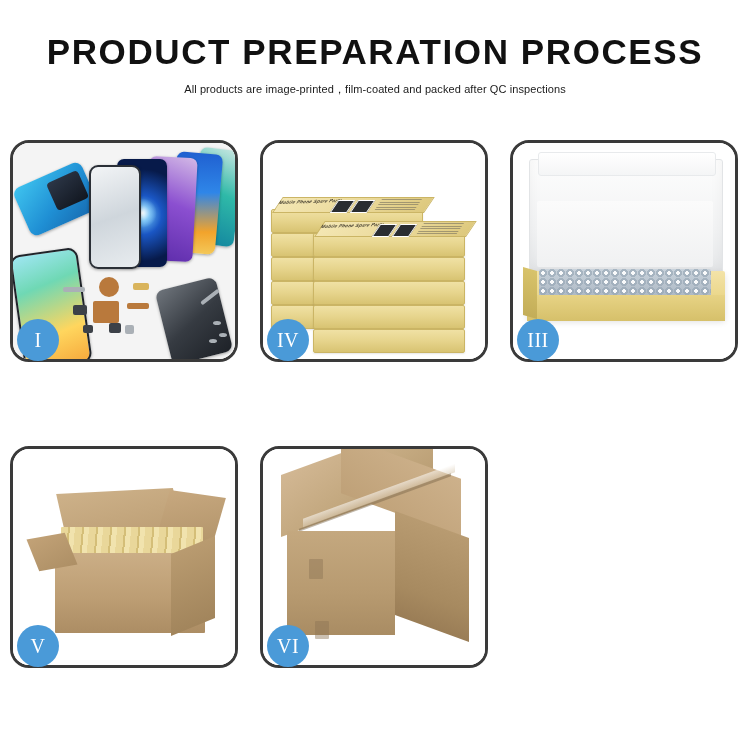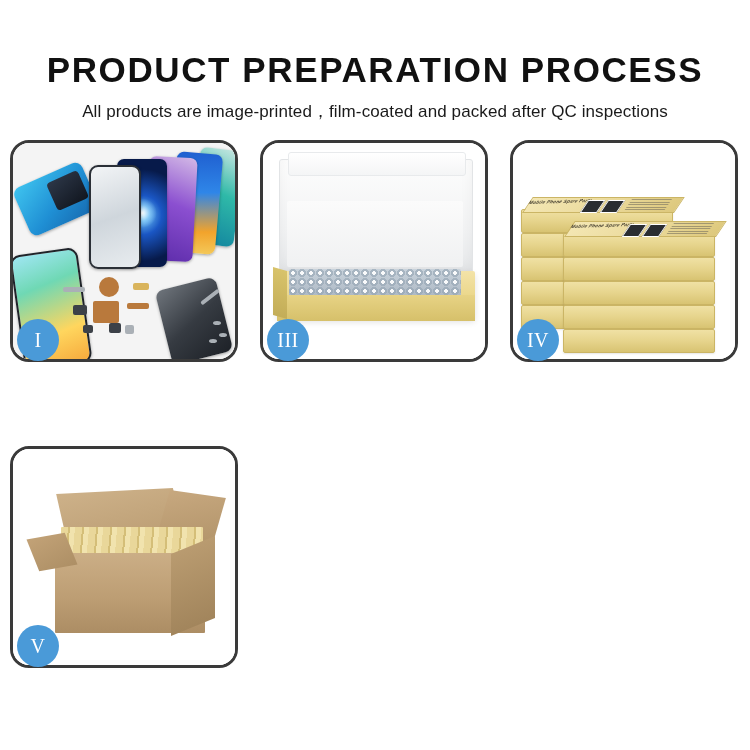--- a/index.html
+++ b/index.html
@@ -11,34 +11,34 @@
     width: 750px;
     height: 750px;
     font-family: "Liberation Sans", sans-serif;
     overflow: hidden;
     position: relative;
   }
 
   
   .header {
     text-align: center;
-    padding-top: 52px;
+    padding-top: 34px;
   }
   .title {
     font-family: "Liberation Sans", sans-serif;
     font-size: 35px;
     font-weight: bold;
     color: #111111;
     letter-spacing: 1.6px;
     line-height: 1.05;
     white-space: nowrap;
   }
   .subtitle {
     font-family: "Liberation Sans", sans-serif;
-    font-size: 17px;
+    font-size: 11px;
     font-weight: normal;
     color: #1a1a1a;
     margin-top: 11px;
     letter-spacing: 0.1px;
     white-space: nowrap;
   }
 
   
   .grid {
     position: absolute;
@@ -399,32 +399,20 @@
       <div class="chip silver" style="left:200px;top:178px;width:8px;height:4px;border-radius:50%"></div>
       <div class="chip silver" style="left:206px;top:190px;width:8px;height:4px;border-radius:50%"></div>
       <div class="chip silver" style="left:196px;top:196px;width:8px;height:4px;border-radius:50%"></div>
       <div class="chip silver" style="left:186px;top:152px;width:22px;height:4px;transform:rotate(-38deg)"></div>
     </div>
     <div class="badge">I</div>
   </div>
 
 
   <div class="panel">
-    <div class="panel-inner p3">
-      <div class="box3-lid"></div>
-      <div class="box3-foam"></div>
-      <div class="box3-base"></div>
-      <div class="box3-bubbles"></div>
-      <div class="box3-base-front"></div>
-      <div class="box3-flap-l"></div>
-    </div>
-    <div class="badge">III</div>
-  </div>
-
-  <div class="panel">
     <div class="panel-inner p4">
       <div class="stack">
 
         <div class="ybox" style="left:0px;top:48px">
           <div class="lid"></div>
           <div class="brand">Mobile Phone Spare Parts</div>
           <div class="scr s1"></div>
           <div class="scr s2"></div>
           <div class="speclines"></div>
         </div>
@@ -443,29 +431,56 @@
         <div class="ybox" style="left:42px;top:96px"></div>
         <div class="ybox" style="left:42px;top:120px"></div>
         <div class="ybox" style="left:42px;top:144px"></div>
         <div class="ybox" style="left:42px;top:168px"></div>
       </div>
     </div>
     <div class="badge">IV</div>
   </div>
 
   <div class="panel">
+    <div class="panel-inner p3">
+      <div class="box3-lid"></div>
+      <div class="box3-foam"></div>
+      <div class="box3-base"></div>
+      <div class="box3-bubbles"></div>
+      <div class="box3-base-front"></div>
+      <div class="box3-flap-l"></div>
+    </div>
+    <div class="badge">III</div>
+  </div>
+
+  <div class="panel">
     <div class="panel-inner p5">
       <div class="carton5">
         <div class="c5-flap-back"></div>
         <div class="c5-flap-right"></div>
         <div class="c5-inner"></div>
         <div class="c5-contents"></div>
         <div class="c5-flap-front"></div>
         <div class="c5-body"></div>
         <div class="c5-side"></div>
         <div class="c5-flap-left"></div>
       </div>
     </div>
     <div class="badge">V</div>
   </div>
 
+  <div class="panel">
+    <div class="panel-inner p6">
+      <div class="carton6">
+        <div class="c6-top"></div>
+        <div class="c6-top2"></div>
+        <div class="c6-tape"></div>
+        <div class="c6-tape-seam"></div>
+        <div class="c6-front"></div>
+        <div class="c6-right"></div>
+        <div class="c6-tab t1"></div>
+        <div class="c6-tab t2"></div>
+      </div>
+    </div>
+    <div class="badge">VI</div>
+  </div>
 
 </div>
 
 </body></html>

